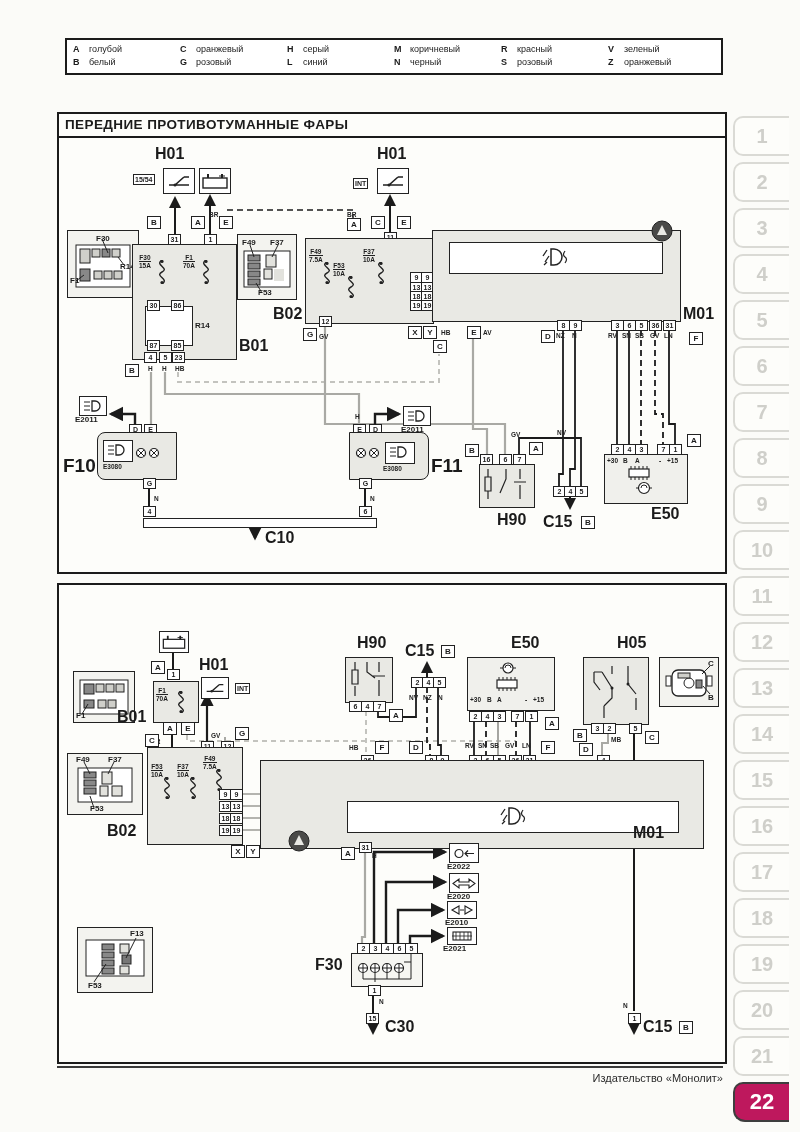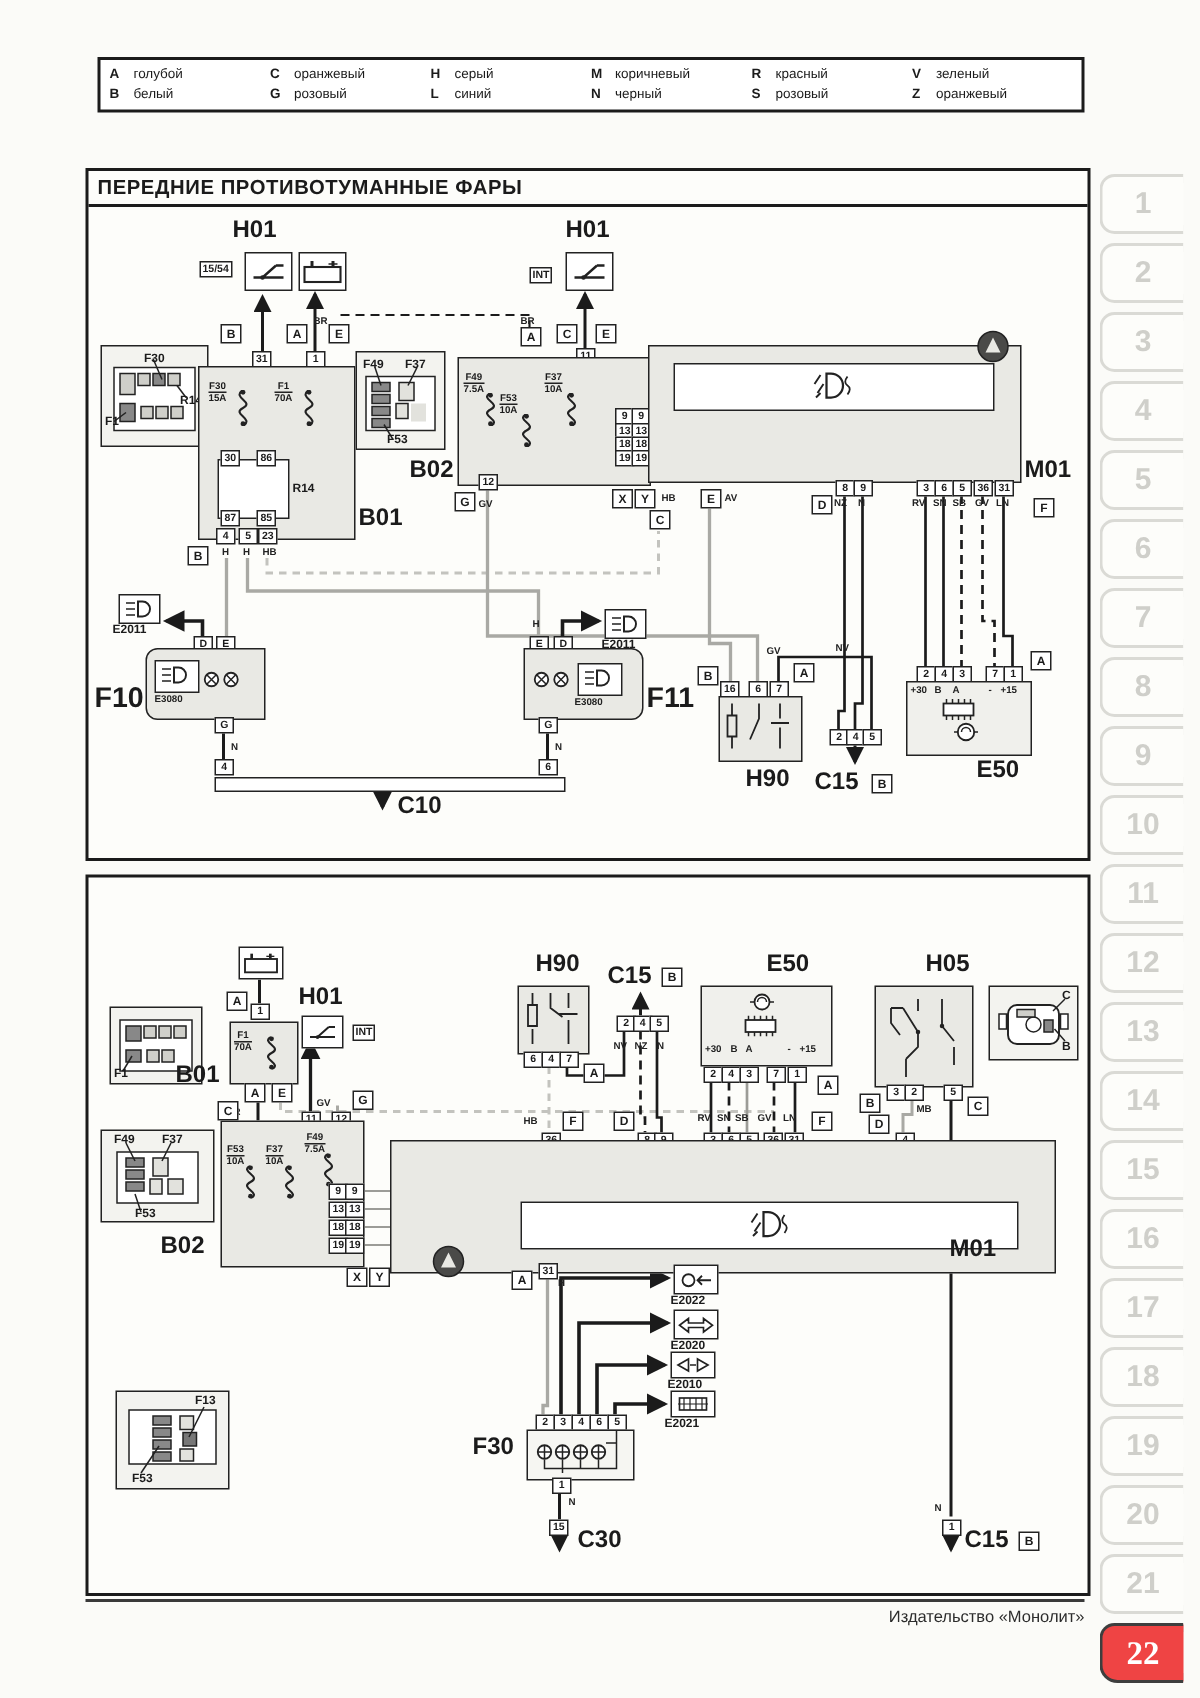--- a/index.html
+++ b/index.html
@@ -22,21 +22,21 @@
   svg.ov{position:absolute;left:0;top:0;pointer-events:none;}
   
   .legend{position:absolute;left:65px;top:38px;width:654px;border:2px solid #1b1b1b;background:#fff;}
   .lhead{background:#7a7a78;color:#fff;font-weight:bold;font-size:9px;text-align:center;line-height:15px;height:15px;}
   .lbody{display:grid;grid-template-columns:repeat(6,1fr);padding:3px 6px 4px 6px;}
   .lcol div{font-size:9px;line-height:13px;display:flex;}
   .lcode{font-weight:bold;width:16px;}
   
   .tabs{position:absolute;left:733px;top:116px;width:56px;display:flex;flex-direction:column;gap:6px;}
   .tab{height:36px;border:2px solid #dadad5;border-right:none;border-radius:10px 0 0 10px;color:#cfcfca;font-weight:bold;font-size:20px;display:flex;align-items:center;justify-content:center;background:#fdfdfa;}
-  .tab.active{background:#ef4444;border-color:#3e3e3e;color:#fff;font-size:22px;border-radius:10px 0 0 12px;font-family:Liberation Serif, serif;}
+  .tab.active{background:#be185d;border-color:#3e3e3e;color:#fff;font-size:22px;border-radius:10px 0 0 12px;}
   .footer-line{position:absolute;left:57px;top:1066px;width:666px;border-top:2px solid #3a3a3a;}
   .footer-text{position:absolute;left:400px;top:1072px;width:323px;text-align:right;font-size:11px;color:#2c2c2c;}
 </style>
 </head>
 <body>
 
 <div class="legend">
   <div class="lbody">
     <div class="lcol">
       <div>

